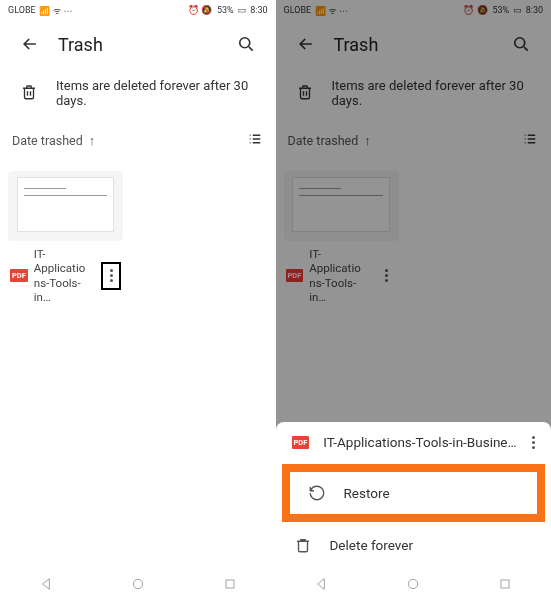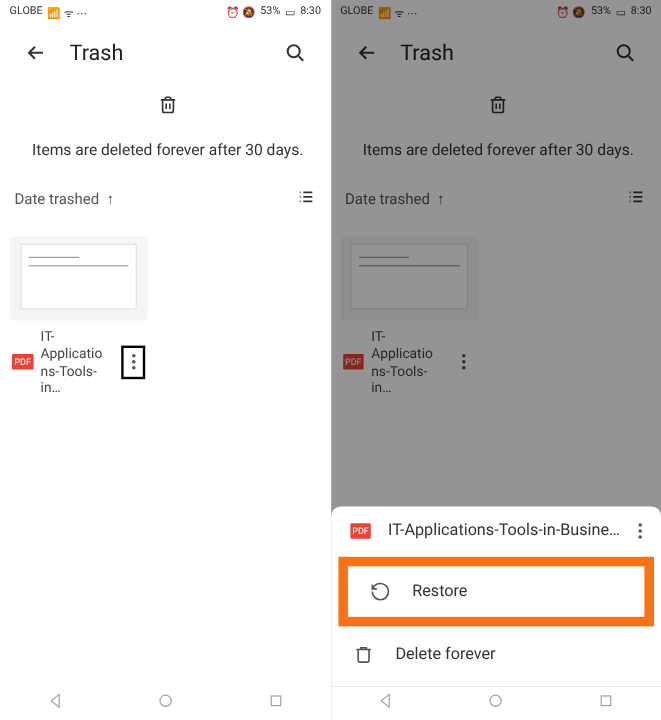--- a/index.html
+++ b/index.html
@@ -30,21 +30,21 @@
       height: 48px;
       display: flex; align-items: center;
       padding: 0 20px;
       gap: 18px;
     }
     .back-arrow svg, .icon-svg svg { display: block; }
     .title { font-size: 18px; color: #222; font-weight: 400; flex: 1; }
     .banner {
       display: flex; align-items: center; gap: 18px;
       padding: 10px 16px 14px 20px;
-      font-size: 13px; color: #333; flex-direction: column;
+      font-size: 13px; color: #333;
     }
     .sortbar {
       display: flex; justify-content: space-between; align-items: center;
       padding: 8px 12px;
       font-size: 12.5px; color: #555;
     }
     .sort-left { display: flex; align-items: center; gap: 6px; }
     .file-card {
       margin: 12px 8px;
       width: 115px;
@@ -61,21 +61,21 @@
     .thumb-inner .mini { height: 1px; background: #999; margin-top: 6px; }
     .thumb-inner .mini.short { width: 50%; }
     .file-meta {
       display: flex; align-items: center; gap: 6px;
       padding: 6px 2px 0 2px;
       font-size: 11.5px; color: #444;
       position: relative;
     }
     .pdf-badge {
       background: #ea4335; color: #fff;
-      font-size: 7.5px; font-weight: normal;
+      font-size: 7.5px; font-weight: bold;
       padding: 2px 2px; border-radius: 1px;
       min-width: 16px; text-align: center;
     }
     .file-name { line-height: 1.25; flex: 1; overflow: hidden; }
     .kebab-box {
       border: 2.5px solid #000;
       width: 20px; height: 28px;
       display: flex; align-items: center; justify-content: center;
     }
     .dots { display: flex; flex-direction: column; gap: 2px; }

